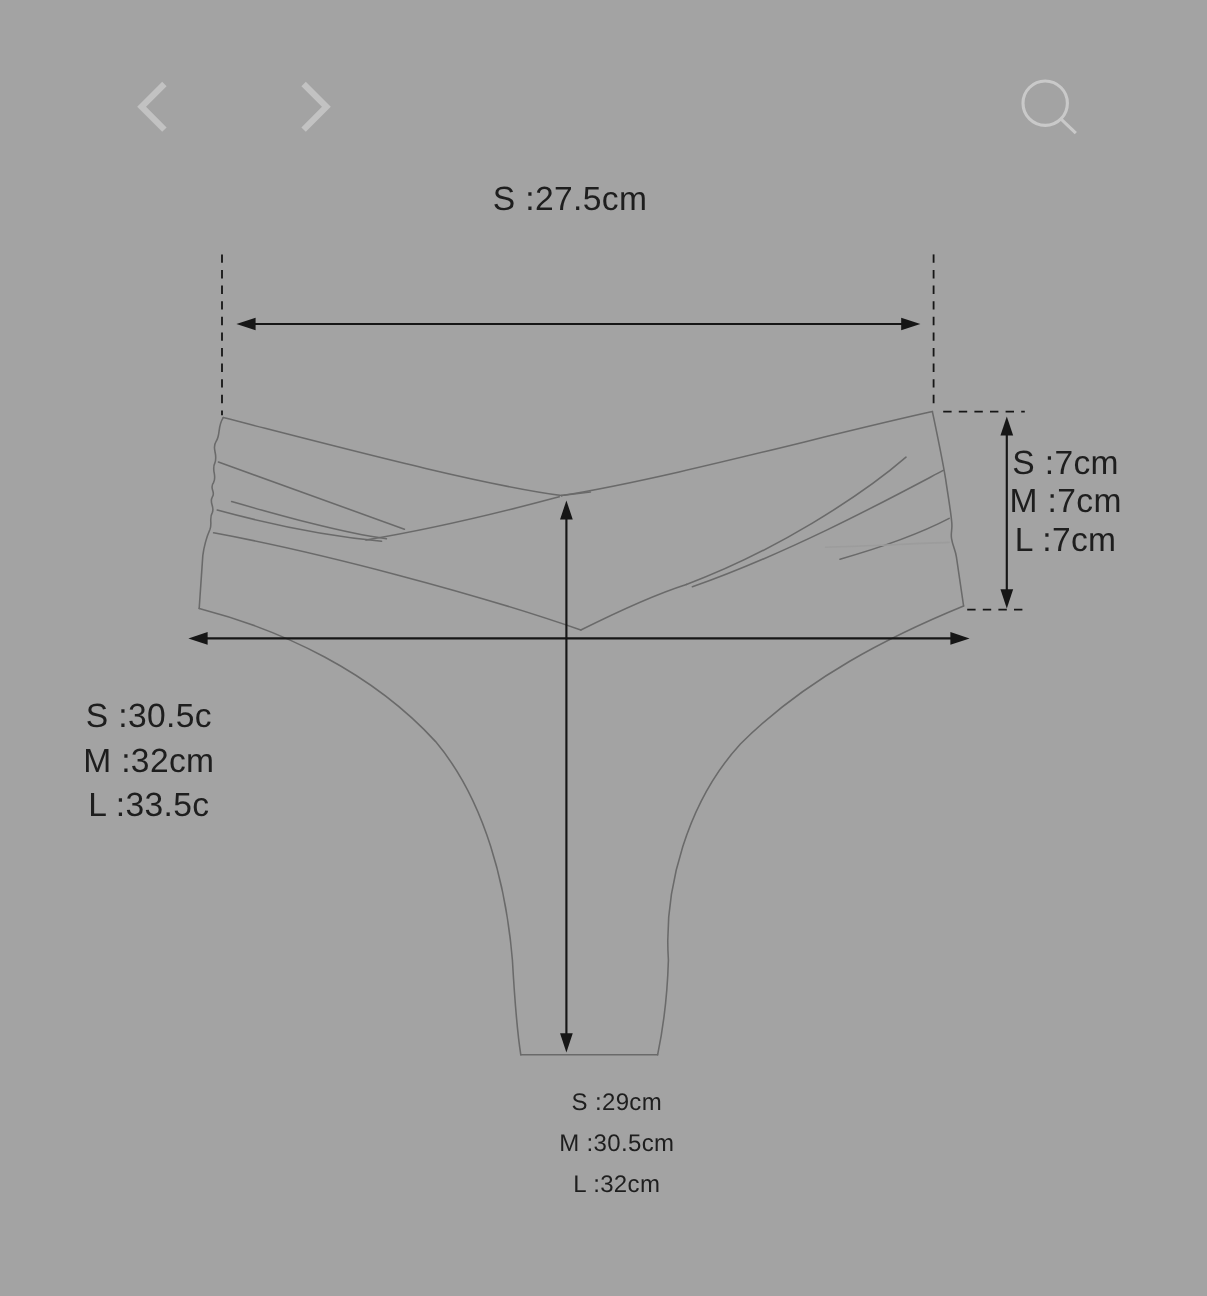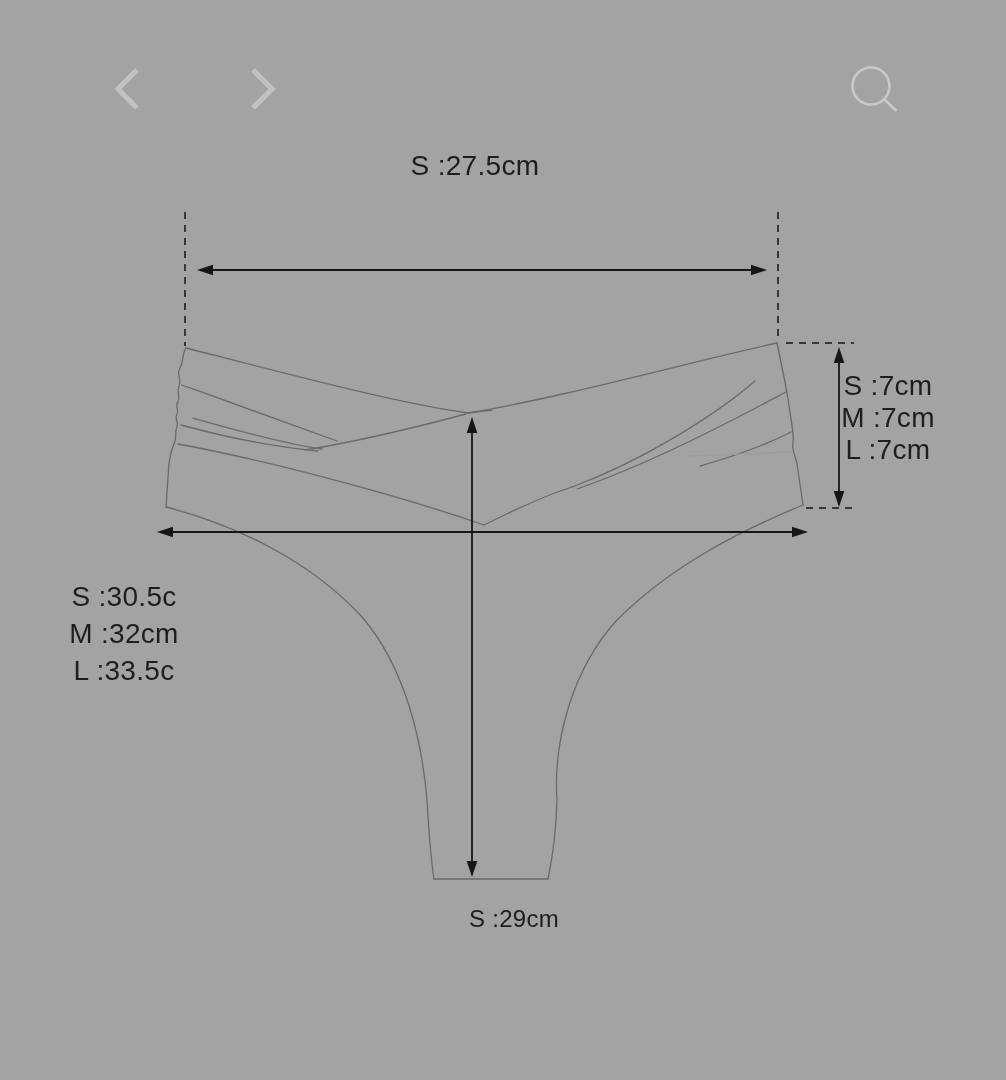--- a/index.html
+++ b/index.html
@@ -15,21 +15,21 @@
     position:absolute;
     transform:translateX(-50%);
     text-align:center;
     color:#1e1e1e;
     white-space:nowrap;
   }
   .dim-label div{letter-spacing:0.3px;}
   .lbl-top   {left:475px;top:147px;font-size:28px;line-height:38px;}
   .lbl-right {left:888px;top:370px;font-size:28px;line-height:32px;}
   .lbl-left  {left:124px;top:538px;font-size:28px;line-height:37px;margin-top:40px;}
-  .lbl-bottom{left:514px;top:902px;font-size:24px;line-height:34px;}
+  .lbl-bottom{left:514px;top:902px;font-size:20px;line-height:34px;}
   svg{display:block;}
   #drawing{position:absolute;left:0;top:0;}
 </style>
 </head>
 <body>
 
 <div id="canvas">
 
   <button class="icon-btn" style="left:112px;top:66px;">
     <svg width="30" height="46" viewBox="0 0 30 46">
@@ -115,15 +115,17 @@
   </div>
 
   <div class="dim-label lbl-left">
     <div>S :30.5c</div>
     <div>M :32cm</div>
     <div>L :33.5c</div>
   </div>
 
   <div class="dim-label lbl-bottom">
     <div>S :29cm</div>
+    <div>M :30.5cm</div>
+    <div>L :32cm</div>
   </div>
 
 </div>
 
 </body></html>

